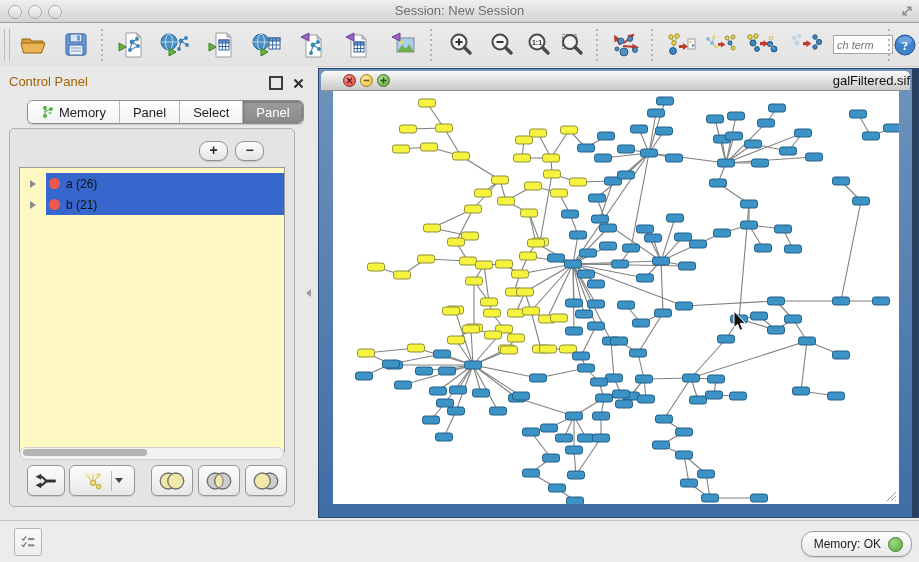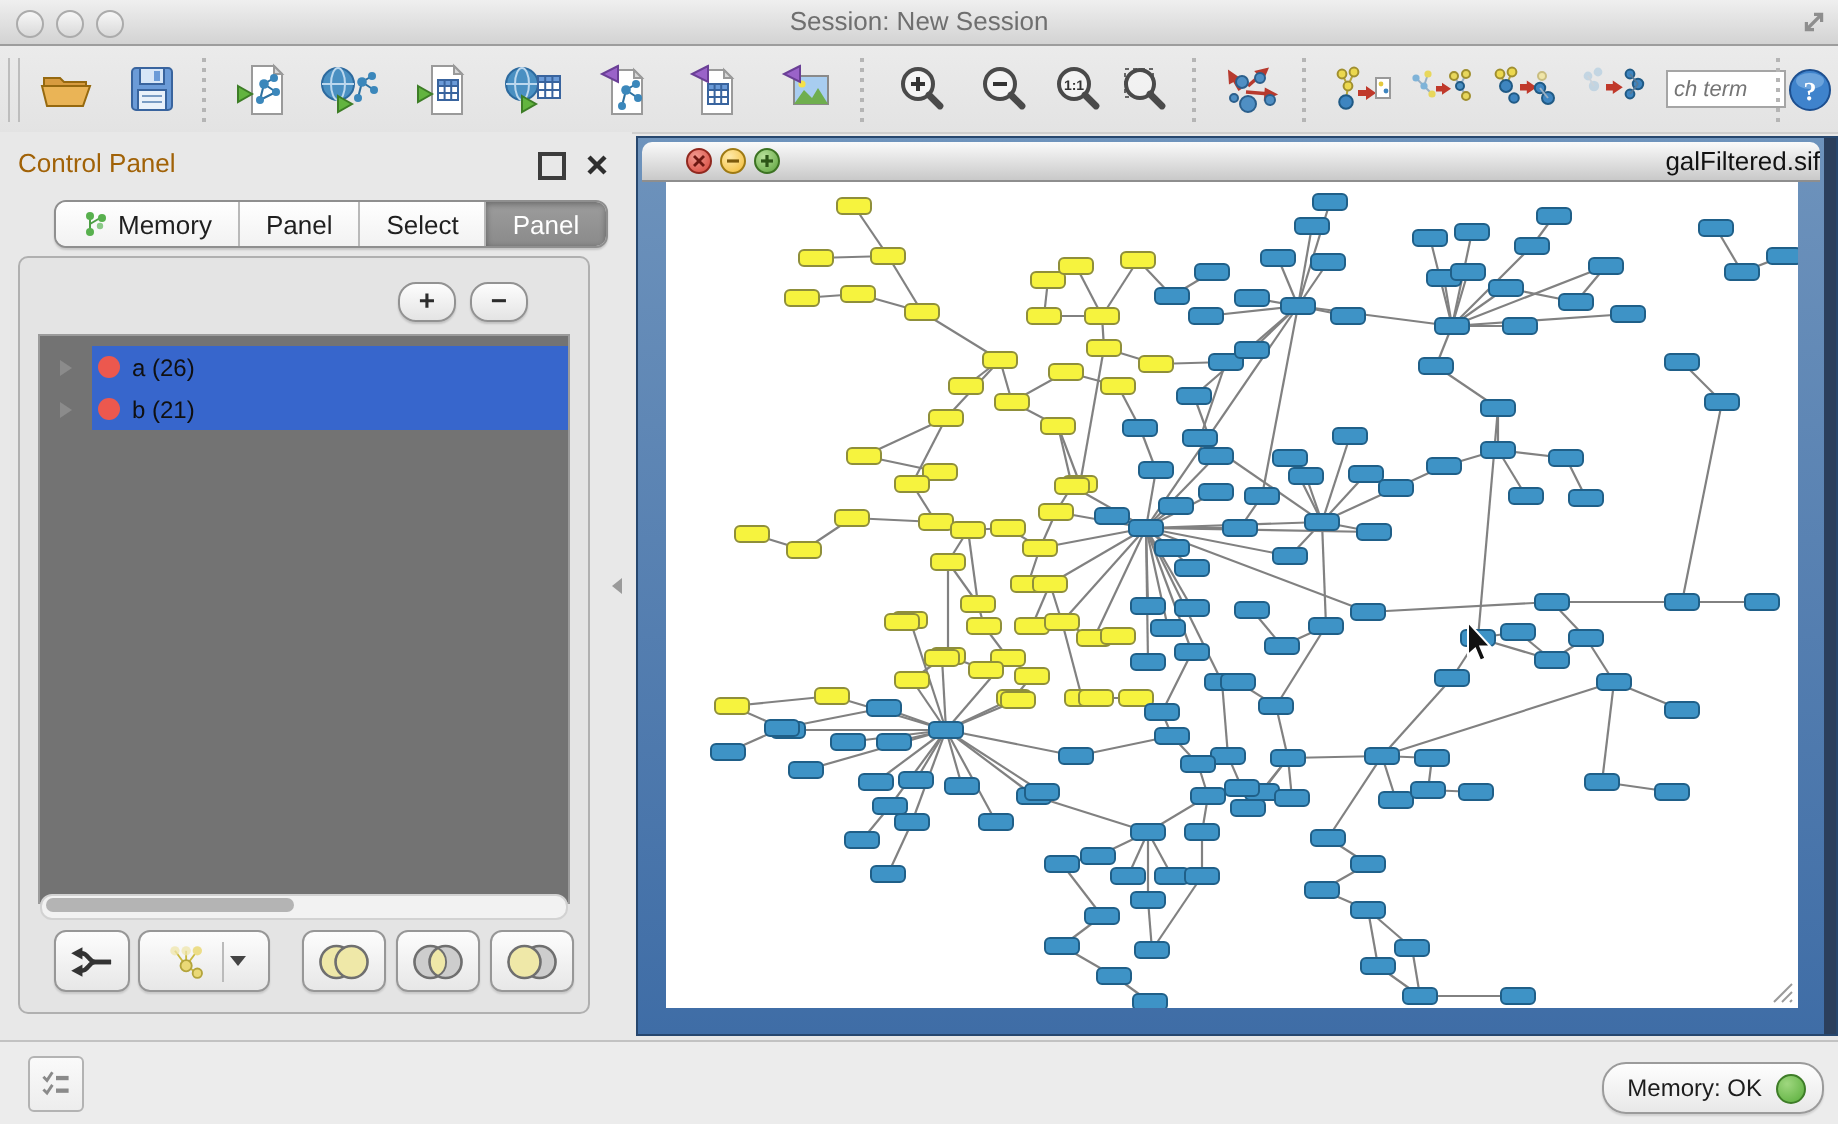--- a/index.html
+++ b/index.html
@@ -45,21 +45,21 @@
   .tab.active{background:linear-gradient(#9d9d9d,#8a8a8a);color:#fff;
     box-shadow:inset 0 1px 3px rgba(0,0,0,.35);}
 
   #sets-panel{position:absolute;left:9px;top:62px;width:284px;height:377px;
     background:#e4e4e4;border:1px solid #b0b0b0;border-radius:5px;}
   .round-btn{position:absolute;top:12px;width:27px;height:18px;border:1px solid #929292;
     border-radius:9px;background:linear-gradient(#fdfdfd,#e4e4e4);font-size:14px;font-weight:bold;
     color:#2c2c2c;text-align:center;line-height:16px;box-shadow:0 1px 1px rgba(0,0,0,.15);}
   #btn-add{right:66px;} #btn-remove{right:30px;}
 
-  #sets-list{position:absolute;left:9px;top:38px;width:264px;height:283px;background:#737373;
+  #sets-list{position:absolute;left:9px;top:38px;width:264px;height:283px;background:#fef9c3;
     border:1px solid #9b9b9b;overflow:hidden;}
   .set-row{position:relative;height:21px;display:flex;align-items:center;}
   .set-row .hl{position:absolute;left:26px;right:0;top:0;bottom:0;background:#3766cc;}
   .set-row .tri{position:relative;margin-left:10px;width:0;height:0;z-index:1;
     border-left:6px solid #8b8b8b;border-top:4px solid transparent;border-bottom:4px solid transparent;}
   .set-row .dot{position:relative;z-index:1;margin-left:13px;width:11px;height:11px;
     border-radius:50%;background:#ec584e;}
   .set-row .lbl{position:relative;z-index:1;margin-left:6px;font-size:12px;color:#101010;}
   #h-scroll{position:absolute;left:10px;bottom:46px;width:262px;height:11px;background:#f2f2f2;
     border:1px solid #d2d2d2;border-radius:6px;}

